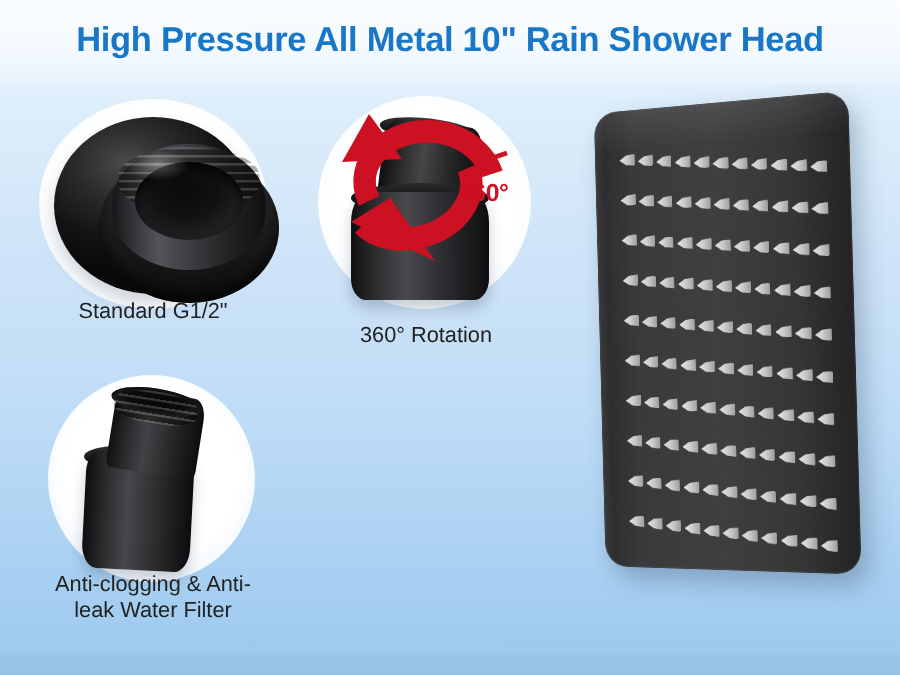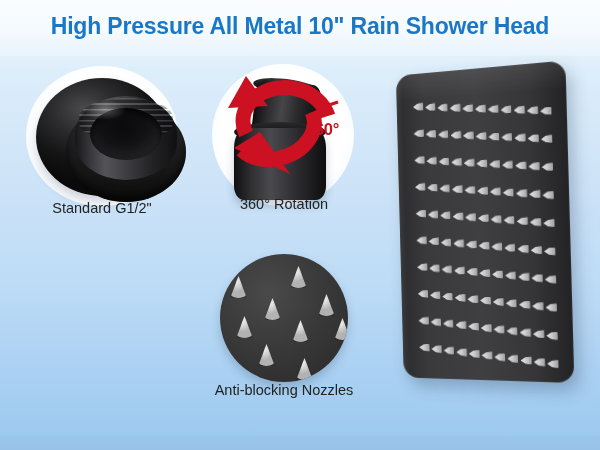--- a/index.html
+++ b/index.html
@@ -171,21 +171,21 @@
   }
   #p2-arrow { position: absolute; left: 18px; top: 6px; }
   #p2-deg {
     position: absolute;
     left: 108px; top: 58px;
     font-size: 16.5px;
     font-weight: bold;
     color: #cc1122;
     letter-spacing: -0.3px;
   }
-  #p2-cap { left: 0; top: 134px; width: 172px; }
+  #p2-cap { left: 0; top: 154px; width: 172px; }
 
   
   #p3 { left: 12px; top: 248px; width: 180px; height: 150px; }
   #p3-halo { left: 20px; top: 2px; width: 138px; height: 138px; }
 
   .filt-top {
     position: absolute;
     left: 62px; top: 14px;
     width: 60px; height: 54px;
     transform: rotate(9deg);
@@ -345,36 +345,31 @@
       <polygon points="30,8 12,40 52,38" fill="#cc1122"></polygon>
       <polygon points="74,106 18,80 44,64" fill="#cc1122"></polygon>
       <path d="M104 40 L122 34" stroke="#cc1122" stroke-width="3" fill="none"></path>
     </svg>
 
     <div id="p2-deg">260°</div>
 
     <div class="caption" id="p2-cap">360° Rotation</div>
   </div>
 
-
-  <div class="panel" id="p4">
-    <div class="noz-disc" id="noz-disc">
-        <div class="bell" style="left: 70px; top: 12px;"></div>
-        <div class="bell" style="left: 44px; top: 44px;"></div>
-        <div class="bell" style="left: 98px; top: 40px;"></div>
-        <div class="bell" style="left: 72px; top: 66px;"></div>
-        <div class="bell" style="left: 16px; top: 62px;"></div>
-        <div class="bell" style="left: 114px; top: 64px;"></div>
-        <div class="bell" style="left: 38px; top: 90px;"></div>
-        <div class="bell" style="left: 76px; top: 104px;"></div>
-        <div class="bell" style="left: 112px; top: 110px;"></div>
-        <div class="bell" style="left: 10px; top: 22px;"></div>
-      </div>
-    <div class="caption" id="p4-cap">Anti-blocking Nozzles</div>
+  <div class="panel" id="p3">
+    <div class="halo" id="p3-halo"></div>
+    <div class="filt-shoulder"></div>
+    <div class="filt-body"></div>
+    <div class="filt-top"></div>
+    <div class="filt-top-ring"></div>
+    <div class="filt-threads"></div>
+    <div class="caption" id="p3-cap">Anti-clogging &amp; Anti-
+leak Water Filter</div>
   </div>
+
 
   <div id="head-wrap">
     <div id="head-plate">
       <div class="edge-hi"></div>
     <div class="jet" style="left: 18px; top: 30px;"></div>
         <div class="jet" style="left: 31.2px; top: 31.35px;"></div>
         <div class="jet" style="left: 44.4px; top: 32.7px;"></div>
         <div class="jet" style="left: 57.6px; top: 34.05px;"></div>
         <div class="jet" style="left: 70.8px; top: 35.4px;"></div>
         <div class="jet" style="left: 84px; top: 36.75px;"></div>

